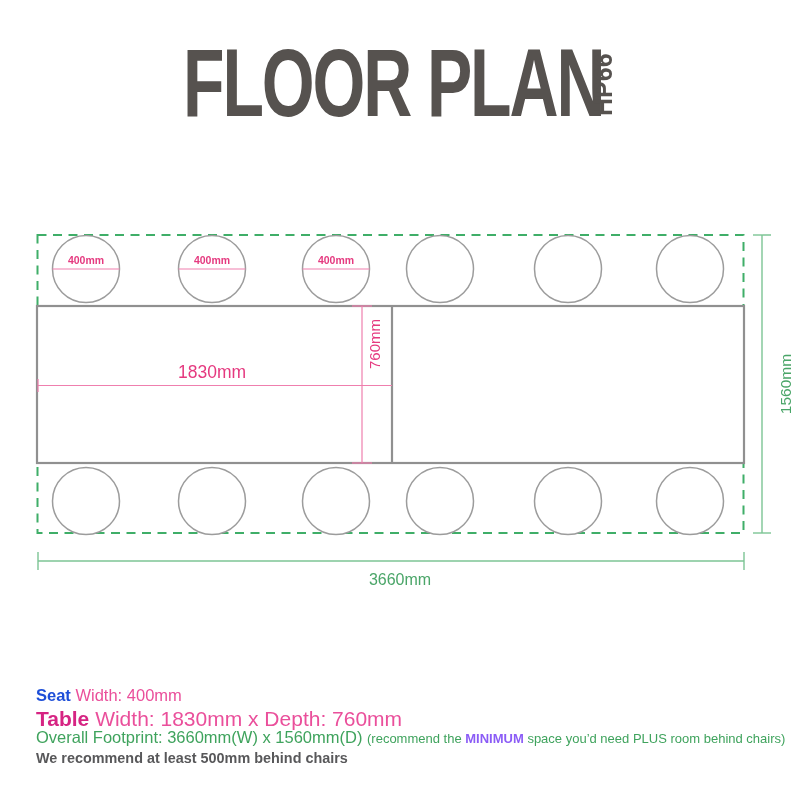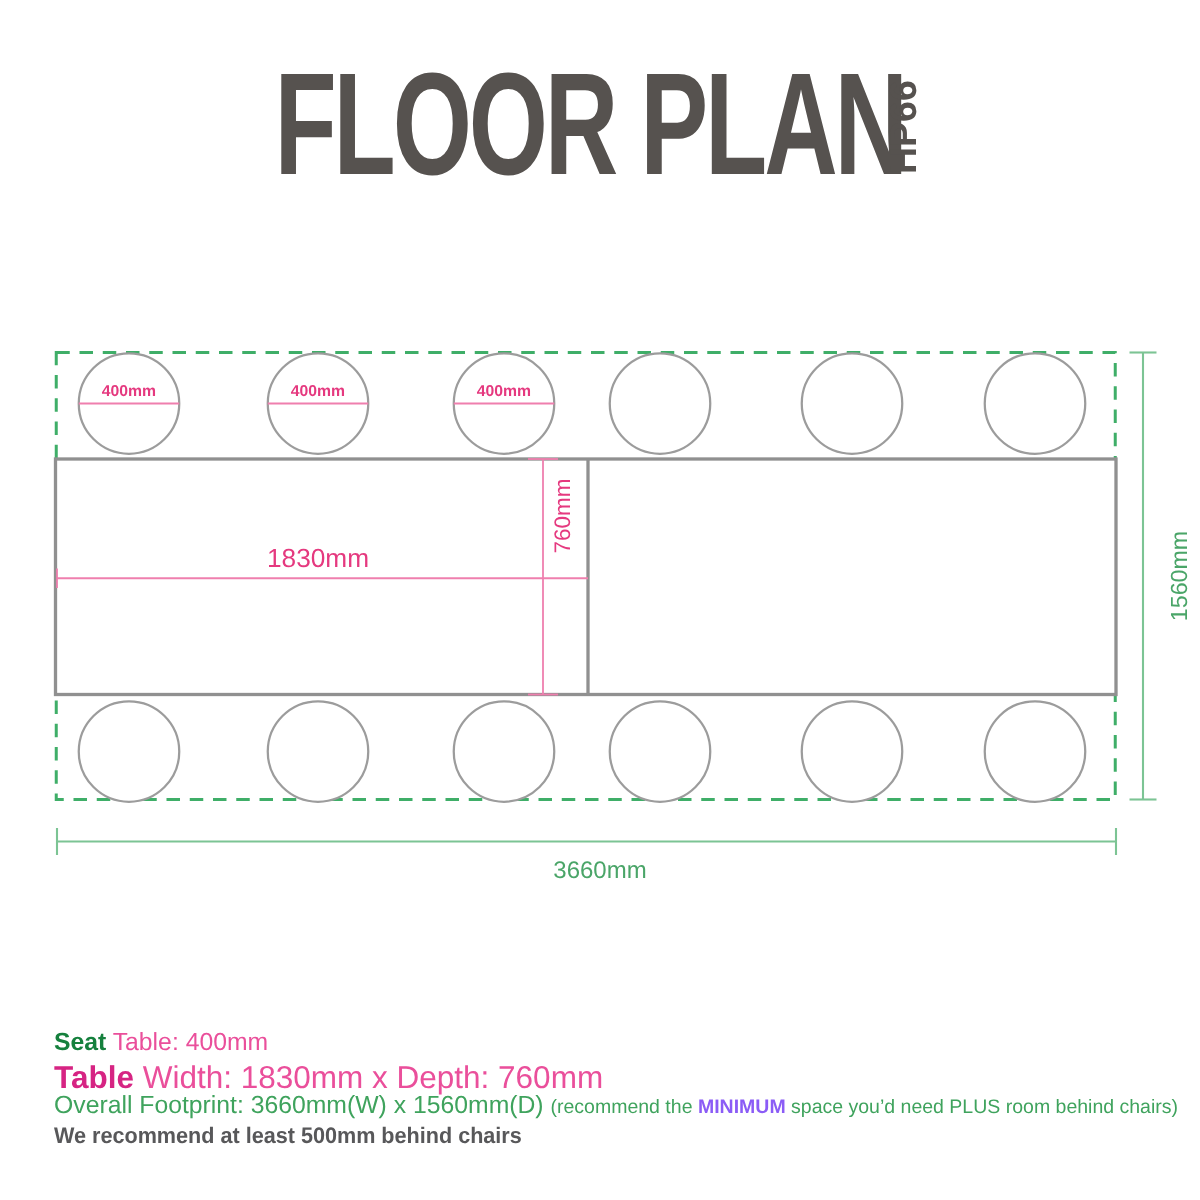--- a/index.html
+++ b/index.html
@@ -22,21 +22,21 @@
   }
 
   
   #plan-svg{position:absolute;left:0;top:0;}
   .dim-pink-text{fill:#e5397f;font-family:"Liberation Sans",sans-serif;}
   .dim-green-text{fill:#4aa568;font-family:"Liberation Sans",sans-serif;}
 
   
   .foot{position:absolute;left:36px;white-space:nowrap;}
   #foot-seat{top:686px;font-size:16.5px;color:#ea4f9b;}
-  #foot-seat b{color:#15803d;}
+  #foot-seat b{color:#1d4ed8;}
   #foot-table{top:707px;font-size:21px;color:#ea4f9b;}
   #foot-table b{color:#d62483;}
   #foot-overall{top:728px;font-size:16.5px;color:#3fa35d;}
   #foot-overall .small{font-size:13px;}
   #foot-overall b{font-size:13px;color:#8b5cf6;}
   #foot-recommend{top:749px;font-size:15px;font-weight:bold;color:#58585a;
     transform:scaleX(0.96);transform-origin:left top;}
 </style>
 </head>
 <body>
@@ -102,21 +102,21 @@
 
     <g stroke="#7cc494" stroke-width="1.4">
       <line x1="38" y1="561" x2="744" y2="561"></line>
       <line x1="38" y1="552" x2="38" y2="570"></line>
       <line x1="744" y1="552" x2="744" y2="570"></line>
     </g>
     <text class="dim-green-text" x="400" y="585" text-anchor="middle" font-size="16">3660mm</text>
   </svg>
 
   <div id="foot-seat" class="foot">
-    <b>Seat</b><span> Table: 400mm</span>
+    <b>Seat</b><span> Width: 400mm</span>
   </div>
   <div id="foot-table" class="foot">
     <b>Table</b><span> Width: 1830mm x Depth: 760mm</span>
   </div>
   <div id="foot-overall" class="foot">
     <span>Overall Footprint: 3660mm(W) x 1560mm(D) </span><span class="small">(recommend the </span><b>MINIMUM</b><span class="small"> space you’d need PLUS room behind chairs)</span>
   </div>
   <div id="foot-recommend" class="foot">We recommend at least 500mm behind chairs</div>
 
 </div>

